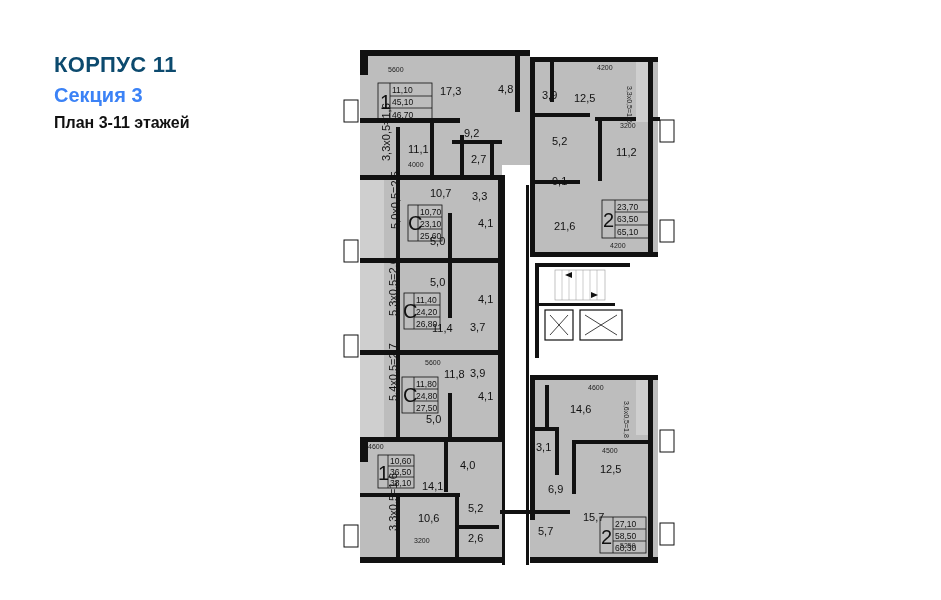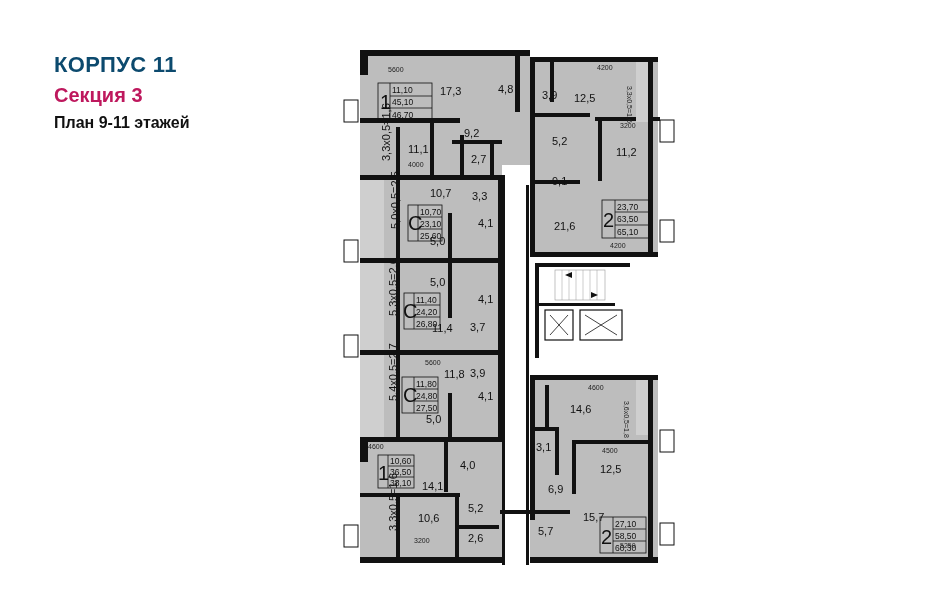--- a/index.html
+++ b/index.html
@@ -1,31 +1,31 @@
 <!DOCTYPE html>
 <html><head>
 <meta charset="utf-8">
 <style>
   html, body { margin:0; padding:0; background:#ffffff; }
   body { width:941px; height:600px; position:relative; overflow:hidden; font-family:"Liberation Sans", sans-serif; }
   .title1 { position:absolute; left:54px; top:52px; font-size:22px; font-weight:bold; color:#0c4a6e; letter-spacing:0.3px; }
-  .title2 { position:absolute; left:54px; top:84px; font-size:20px; font-weight:bold; color:#be185d; }
+  .title2 { position:absolute; left:54px; top:84px; font-size:20px; font-weight:bold; color:#3b82f6; }
   .title3 { position:absolute; left:54px; top:114px; font-size:16px; font-weight:bold; color:#111; }
   #plan { position:absolute; left:340px; top:45px; width:340px; height:520px; }
   .lbl { font-family:"Liberation Sans", sans-serif; font-size:11px; fill:#111; }
   .lblS { font-family:"Liberation Sans", sans-serif; font-size:7px; fill:#222; }
   .lblT { font-family:"Liberation Sans", sans-serif; font-size:8.5px; fill:#111; }
   .big { font-family:"Liberation Sans", sans-serif; font-size:20px; fill:#111; }
 </style>
 </head>
 <body>
 
 <div class="title1">КОРПУС 11</div>
 <div class="title2">Секция 3</div>
-<div class="title3">План 9-11 этажей</div>
+<div class="title3">План 3-11 этажей</div>
 
 <svg id="plan" viewBox="0 0 340 520" xmlns="http://www.w3.org/2000/svg">
 
   <rect x="18" y="2" width="300" height="516" fill="#ffffff"></rect>
 
   <rect x="20" y="52" width="24" height="466" fill="#cfcfcf"></rect>
 
   <g>
     <rect x="20" y="5" width="170" height="130" fill="#bdbdbd"></rect>
     <rect x="20" y="5" width="170" height="6" fill="#111"></rect>

